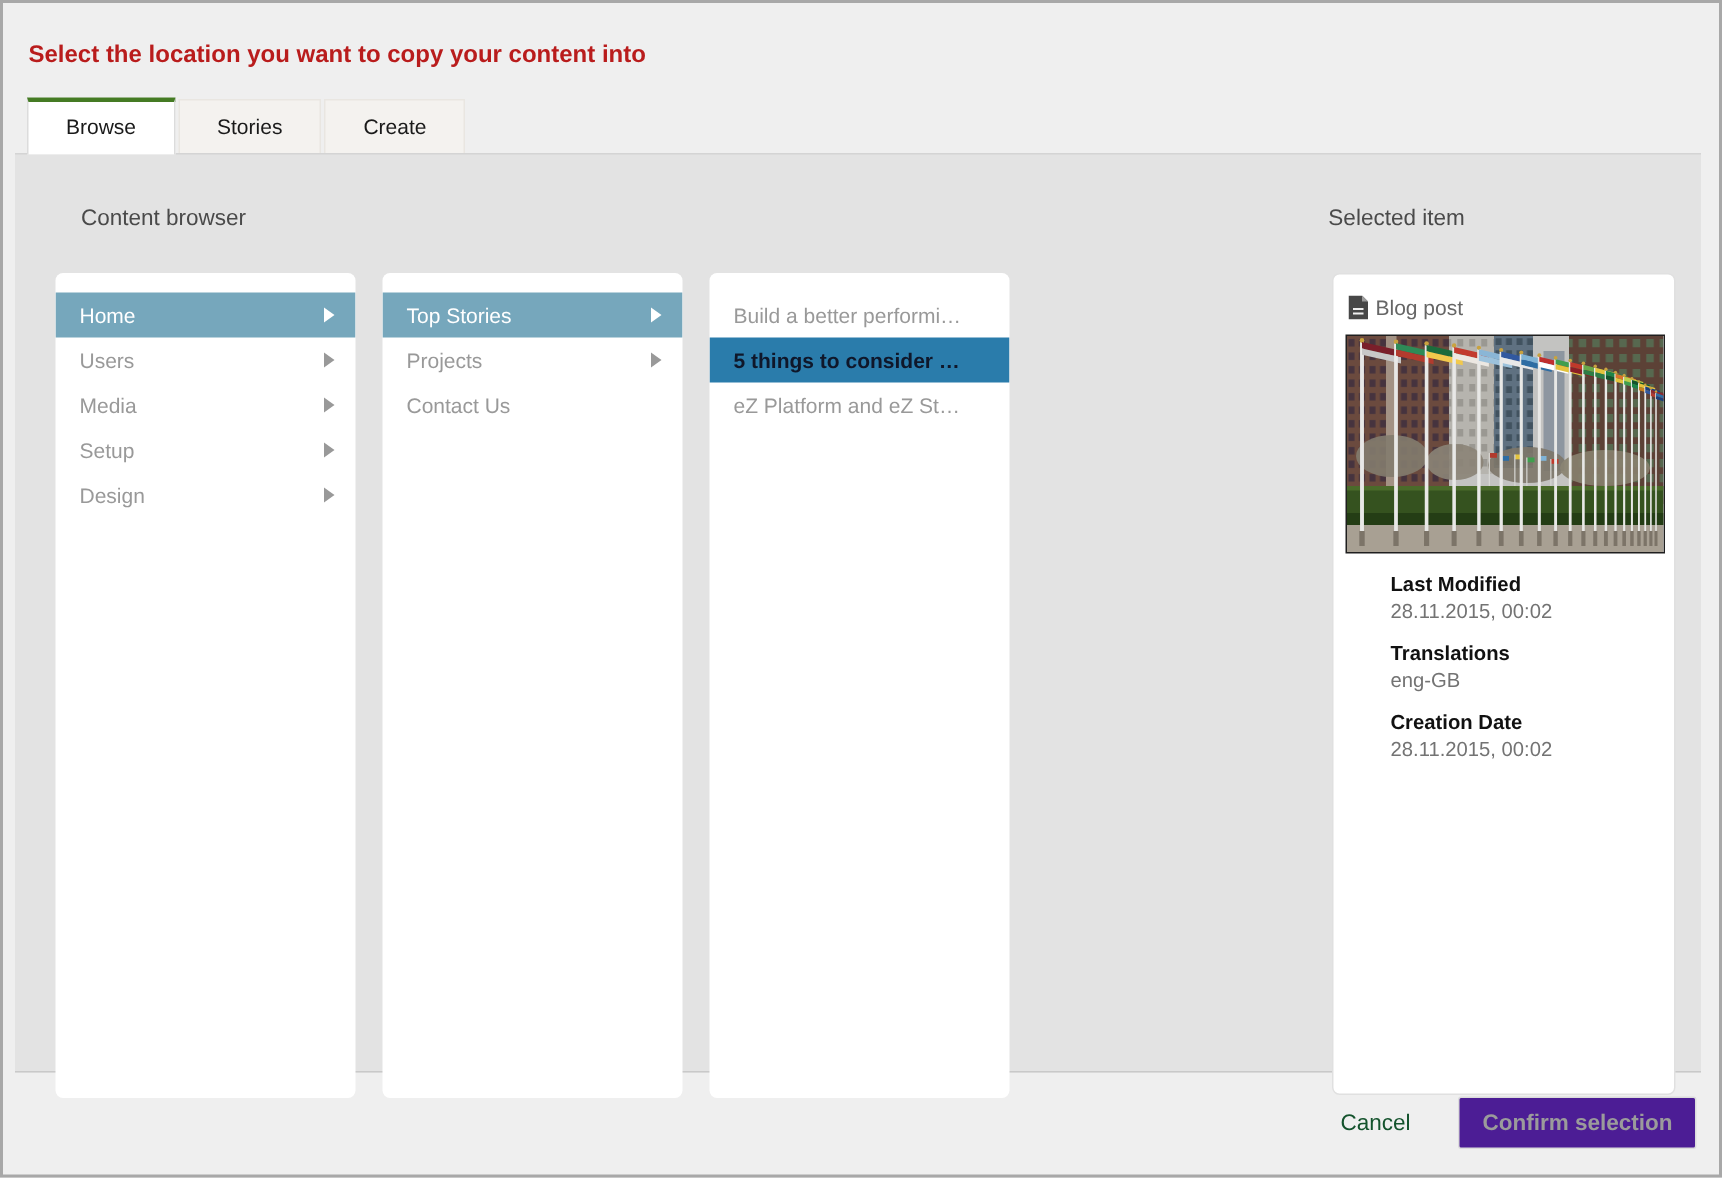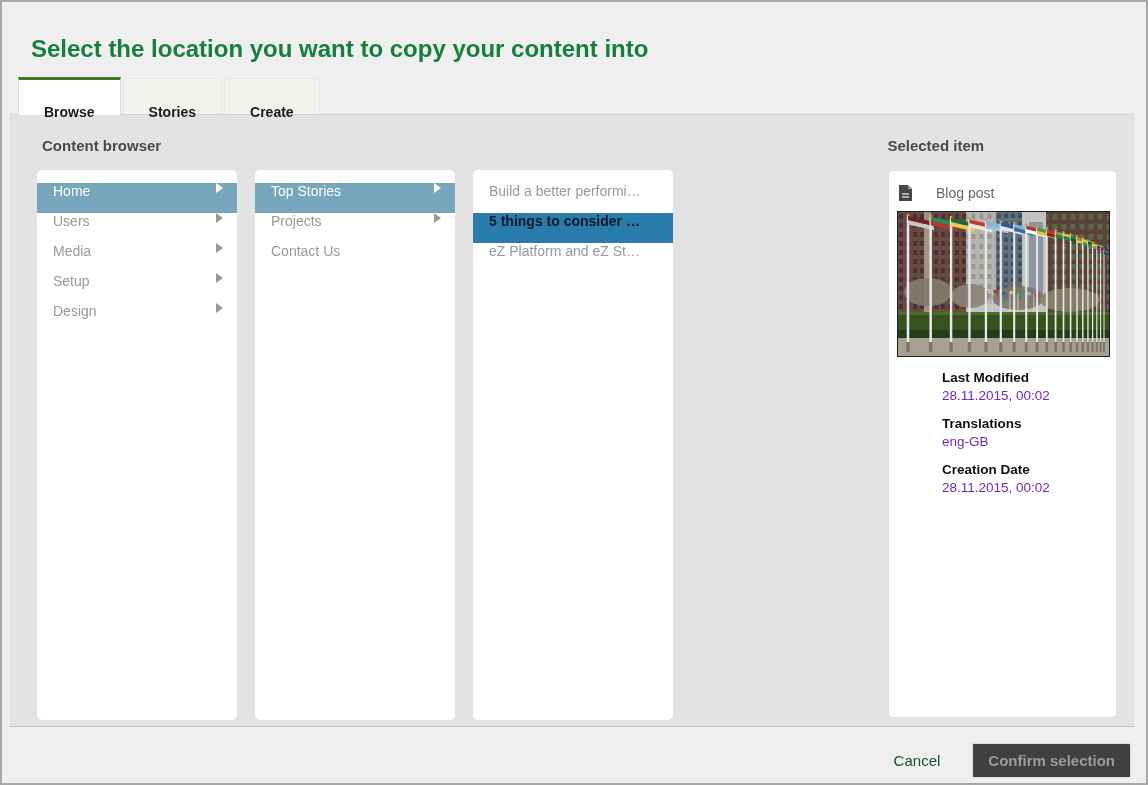--- a/index.html
+++ b/index.html
@@ -5,83 +5,83 @@
   html,body{margin:0;padding:0;}
   body{
     width:1148px;height:785px;box-sizing:border-box;
     border:2px solid #a8a8a8;
     background:#efefef;
     font-family:"Liberation Sans","DejaVu Sans",sans-serif;
     color:#222;overflow:hidden;
   }
   
   .header{padding:22px 0 0 17px;}
-  .page-title{margin:12px;font-size:24px;line-height:26px;font-weight:bold;color:#15803d;}
+  .page-title{margin:0;font-size:16px;line-height:26px;font-weight:bold;color:#b91c1c;}
   
   .tabs{display:flex;align-items:flex-end;height:38px;margin:14px 0 0 16px;position:relative;z-index:2;}
   .tab{
     height:36px;box-sizing:border-box;line-height:34px;
-    padding:16px 25px;margin-right:2px;cursor:pointer;
-    font-size:14px;font-weight:bold;color:#1a1a1a;
+    padding:0 25px;margin-right:2px;cursor:pointer;
+    font-size:14px;font-weight:normal;color:#1a1a1a;
     background:#f4f2ef;border:1px solid #e9e6e1;border-bottom:none;
   }
   .tab.active{
     height:38px;line-height:33px;background:#fff;
     border:1px solid #dcdcdc;border-bottom:none;
     border-top:3px solid #457b24;margin-bottom:-1px;
   }
   
   .browser-area{
     margin:0 12px 0 8px;height:613px;box-sizing:border-box;
     background:#e3e3e3;
     border-top:1px solid #d4d4d4;border-bottom:1px solid #c9c9c9;
     padding:14px 17px 0 27px;
   }
   .headings-row{display:flex;margin:4px 0 12px 0;}
-  .area-heading{margin:4px;font-size:15px;font-weight:bold;color:#4a4a4a;}
+  .area-heading{margin:16px;font-size:15px;font-weight:normal;color:#4a4a4a;}
   .headings-row .left-heading{width:851px;box-sizing:border-box;padding-left:1px;}
   .headings-row .right-heading{width:229px;}
   .browser-grid{display:flex;}
   .cols{display:flex;gap:18px;}
   .spacer{width:215px;}
   
   .column{
     width:200px;height:550px;box-sizing:border-box;
     background:#fff;border-radius:5px;padding-top:13px;overflow:hidden;
   }
   .row{
-    height:30px;display:flex;
+    height:30px;display:flex;align-items:center;
     padding:0 14px 0 16px;font-size:14px;color:#999;cursor:pointer;
   }
   .row .arrow{
     margin-left:auto;width:0;height:0;
     border-top:5px solid transparent;border-bottom:5px solid transparent;
     border-left:7px solid #999;
   }
   .row.path{background:#76a7bc;color:#fff;}
   .row.path .arrow{border-left-color:#fff;}
   .row.selected{background:#2a7cab;color:#0f172a;font-weight:bold;}
   
   .right-panel{width:229px;}
   .right-card{
     box-sizing:border-box;width:229px;min-height:548px;
     background:#fff;border:1px solid #e0e0e0;border-radius:5px;
     padding:12px 8px;
   }
-  .type-row{display:flex;align-items:center;gap:24px;margin:2px 0 10px 2px;color:#666;font-size:14px;}
+  .type-row{display:flex;align-items:center;gap:5px;margin:2px 0 10px 2px;color:#666;font-size:14px;}
   .photo{width:211px;height:144px;border:1px solid #1f1f1f;display:block;}
   .item-title{margin:19px 0 4px 2px;font-size:17px;font-weight:bold;color:#111;}
-  .details{margin-left:45px;}
+  .details{margin-left:30px;}
   .detail-label{font-size:13.5px;font-weight:bold;color:#111;margin-top:13px;}
-  .detail-value{font-size:13.5px;color:#6d28d9;margin-top:3px;}
+  .detail-value{font-size:13.5px;color:#737373;margin-top:3px;}
   
   .footer{display:flex;align-items:center;justify-content:flex-end;height:66px;padding-right:15px;gap:32px;}
   .cancel-link{color:#14532d;font-size:15px;text-decoration:none;cursor:pointer;}
   .confirm-btn{
-    background:#404040;border:1px solid #dcdcdc;border-radius:2px;
+    background:#4c1d95;border:1px solid #dcdcdc;border-radius:2px;
     color:#9b9b9b;font-weight:bold;font-size:15px;
     font-family:"Liberation Sans","DejaVu Sans",sans-serif;
     padding:8px 15px;cursor:default;
   }
 </style>
 </head>
 <body>
 
 <div class="header">
   <h1 class="page-title">Select the location you want to copy your content into</h1>

